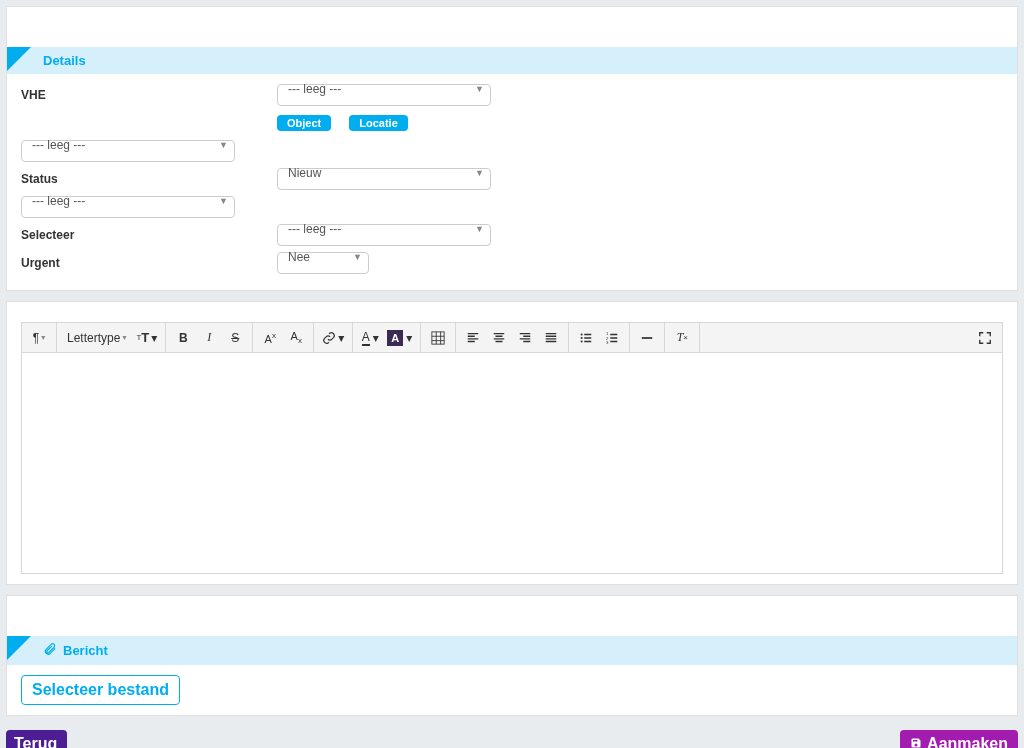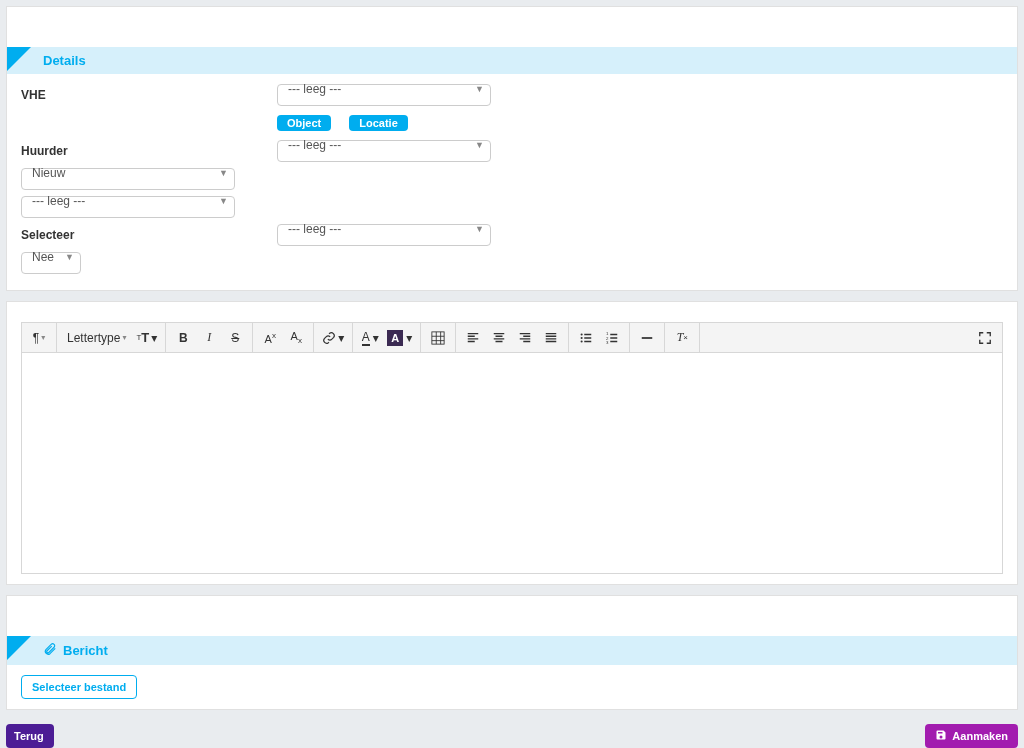--- a/index.html
+++ b/index.html
@@ -64,21 +64,21 @@
     padding: 0 6px 13px 10px;
     font-size: 12px;
     color: #555;
     cursor: pointer;
   }
   .combo .caret {
     font-size: 9px;
     color: #888;
   }
   .combo-wide { width: 214px; }
-  .combo-narrow { width: 60px; }
+  .combo-narrow { width: 92px; }
   .tag-row { display:flex; gap:18px; padding-left:0; }
   .tag {
     background: #00adef;
     color: #fff;
     border-radius: 4px;
     padding: 2px 10px;
     font-size: 11px;
     font-weight: bold;
     cursor: pointer;
   }
@@ -139,21 +139,21 @@
   .editor-area {
     height: 220px;
     background: #fff;
   }
   
   .btn {
     display: inline-flex;
     align-items: center;
     border-radius: 4px;
     padding: 5px 10px;
-    font-size: 11px;
+    font-size: 16px;
     font-weight: bold;
     cursor: pointer;
     border: none;
   }
   .btn-blue { background: #4c1d95; color:#fff;padding-left:8px; }
   .btn-outline-blue { background:#fff; color:#00adef; border:1px solid #00adef; }
   .btn-green { background:#a21caf; color:#fff; }
   .btn-green .bicon { margin-right:5px; font-weight:normal; }
   .footer-row {
     display:flex;
@@ -200,30 +200,30 @@
 
     <div class="form-row">
       <div class="form-label"></div>
       <div class="form-control-wrap tag-row">
         <span class="tag">Object</span>
         <span class="tag">Locatie</span>
       </div>
     </div>
 
     <div class="form-row">
-      <div class="form-label">Huurder</div>
       <div class="form-control-wrap">
         <div class="combo combo-wide">
           <span>--- leeg ---</span>
           <span class="caret">▼</span>
         </div>
       </div>
     </div>
 
     <div class="form-row">
+      <div class="form-label">Status</div>
       <div class="form-control-wrap">
         <div class="combo combo-wide">
           <span>Nieuw</span>
           <span class="caret">▼</span>
         </div>
       </div>
     </div>
 
     <div class="form-row">
       <div class="form-control-wrap">
@@ -238,20 +238,21 @@
       <div class="form-label">Selecteer</div>
       <div class="form-control-wrap">
         <div class="combo combo-wide">
           <span>--- leeg ---</span>
           <span class="caret">▼</span>
         </div>
       </div>
     </div>
 
     <div class="form-row">
+      <div class="form-label">Urgent</div>
       <div class="form-control-wrap">
         <div class="combo combo-narrow">
           <span>Nee</span>
           <span class="caret">▼</span>
         </div>
       </div>
     </div>
 
   </div>
 </div>

